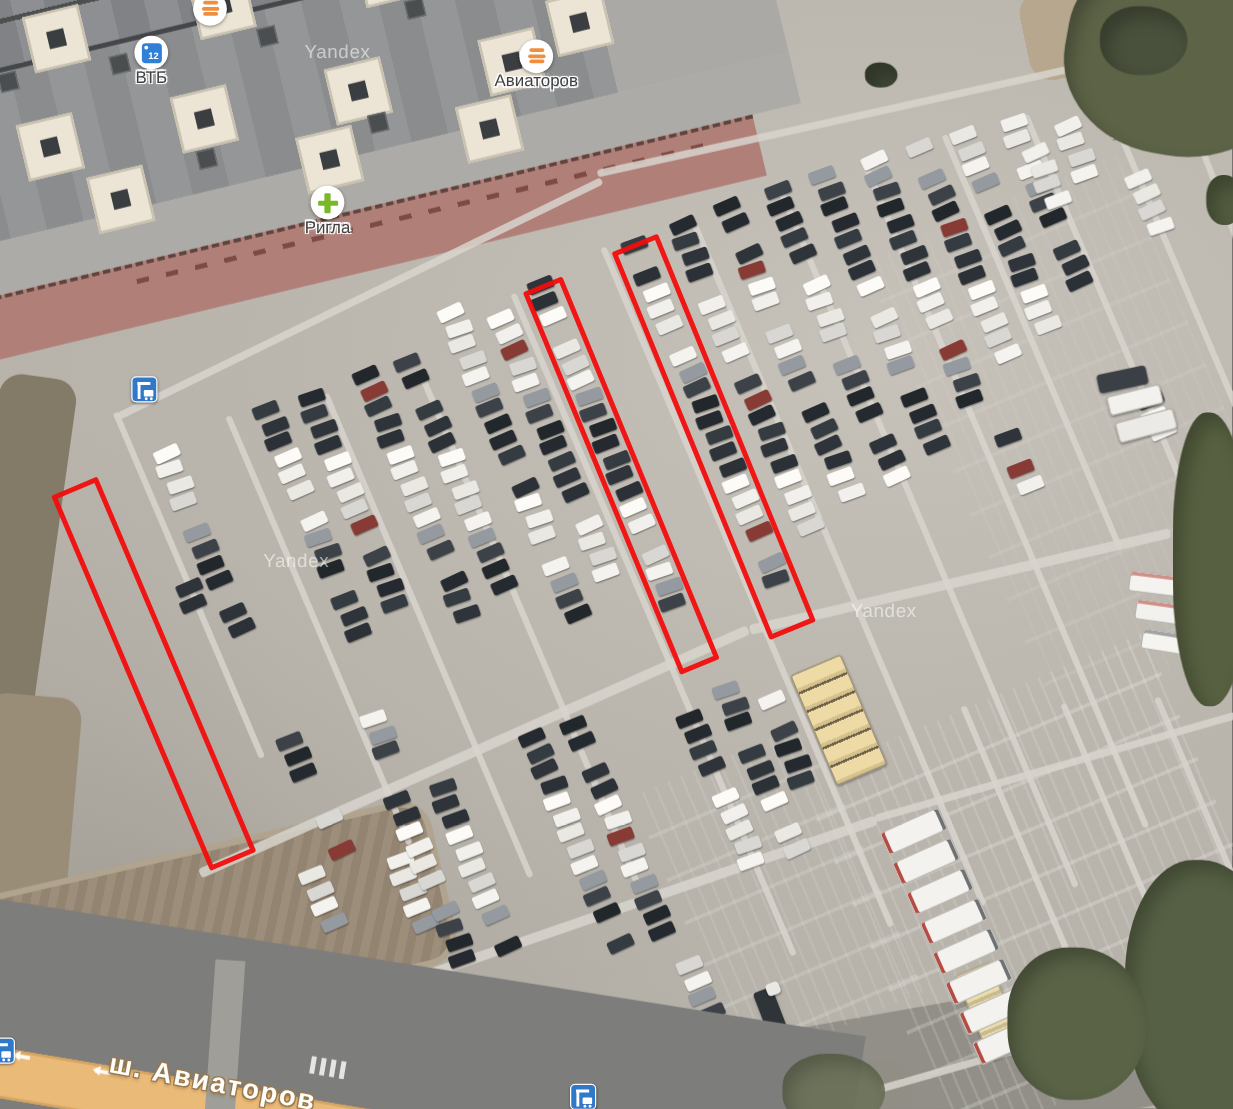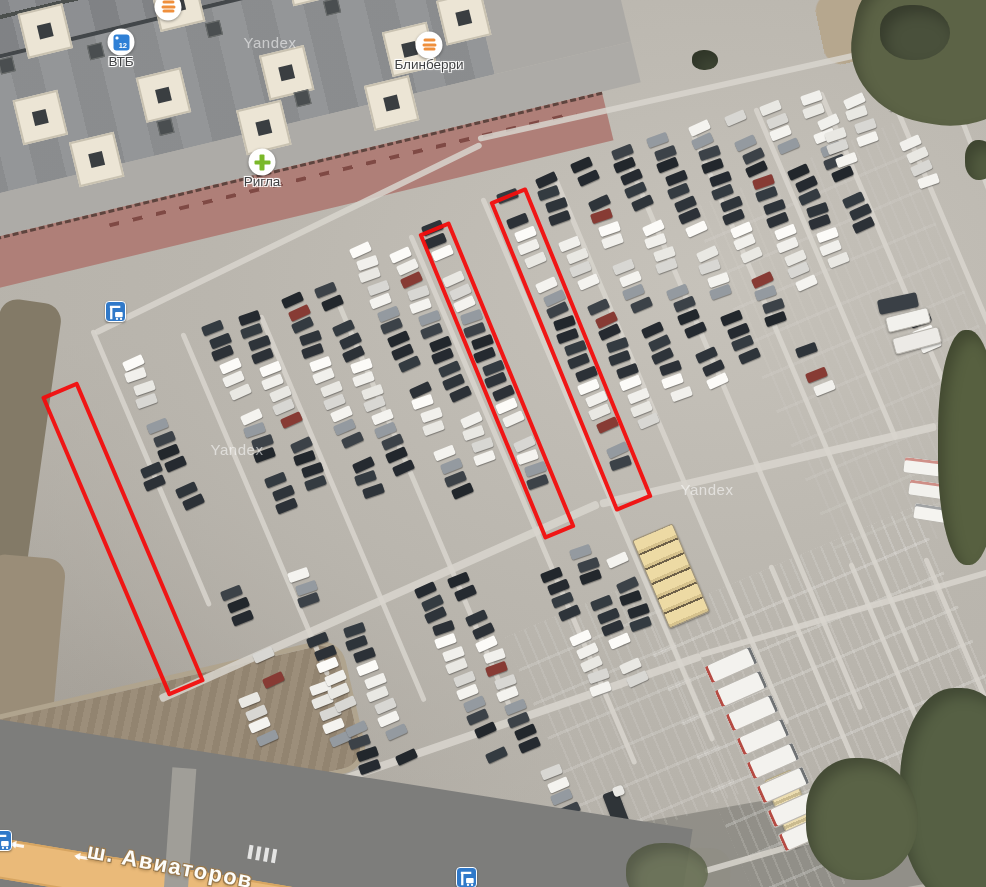--- a/index.html
+++ b/index.html
@@ -604,21 +604,21 @@
   </div>
 
   <div class="poi" style="left: 429px; top: 45px;">
     <div class="pin">
         <div class="pk">
           <i></i>
           <i></i>
           <i></i>
         </div>
       </div>
-    <div class="plabel">Блинберри</div>
+    <div class="plabel">Авиаторов</div>
   </div>
 
   <div class="poi" style="left: 262px; top: 162px;">
     <div class="pin">
         <div class="plus"></div>
       </div>
     <div class="plabel">Ригла</div>
   </div>
 
   <div class="poi" style="left: 168px; top: 7px;">

